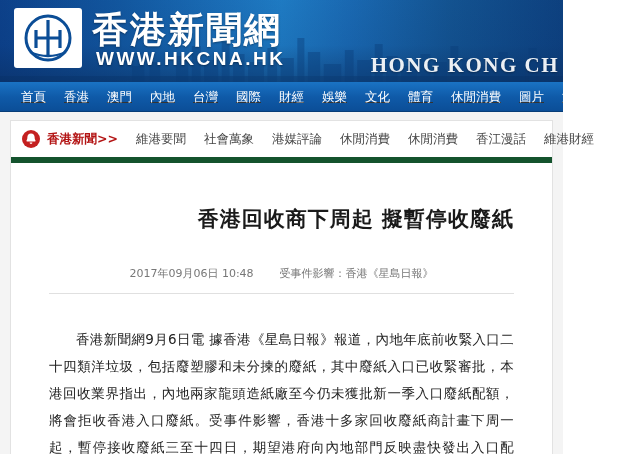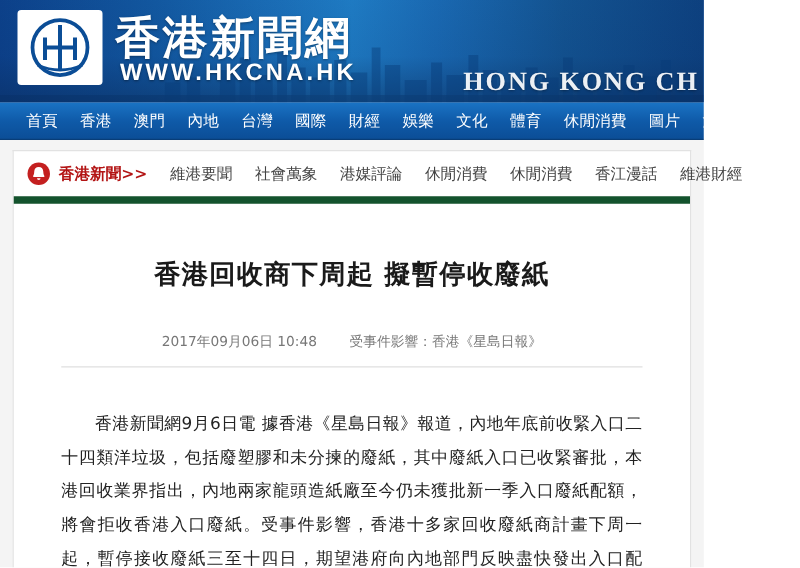--- a/index.html
+++ b/index.html
@@ -97,20 +97,21 @@
 
   
   .navbar {
     height: 30px;
     background: linear-gradient(to bottom, #1a73c4 0%, #0f5aa8 50%, #0b4d96 100%);
     display: flex;
     align-items: flex-end;
     padding-left: 12px;
     overflow: hidden;
     box-shadow: inset 0 -1px 0 rgba(0,0,0,0.2);
+    text-decoration: underline;
   }
   .nav-item {
     color: #ffffff;
     font-size: 12.5px;
     font-family: "DejaVu Sans", sans-serif;
     padding: 0 9px;
     white-space: nowrap;
     line-height: 30px;
     cursor: pointer;
   }
@@ -170,21 +171,21 @@
     font-family: "DejaVu Sans", sans-serif;
     white-space: nowrap;
     cursor: pointer;
   }
 
   
   .article {
     padding: 0 38px;
   }
   .headline {
-    text-align: center;
+    text-align: right;
     font-family: "DejaVu Sans", sans-serif;
     font-size: 21px;
     font-weight: bold;
     color: #1a1a1a;
     margin-top: 42px;
     letter-spacing: 1px;
   }
   .meta {
     display: flex;
     justify-content: center;

